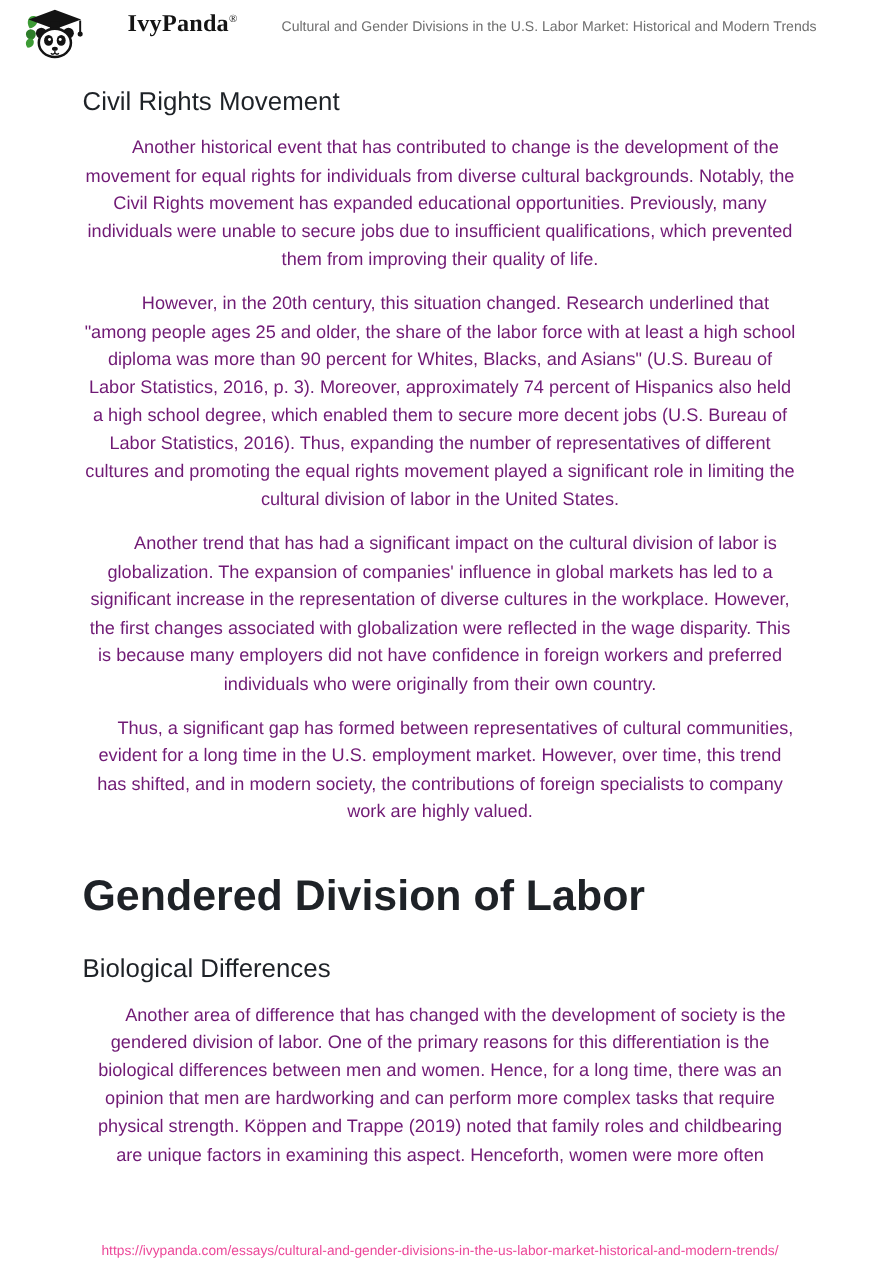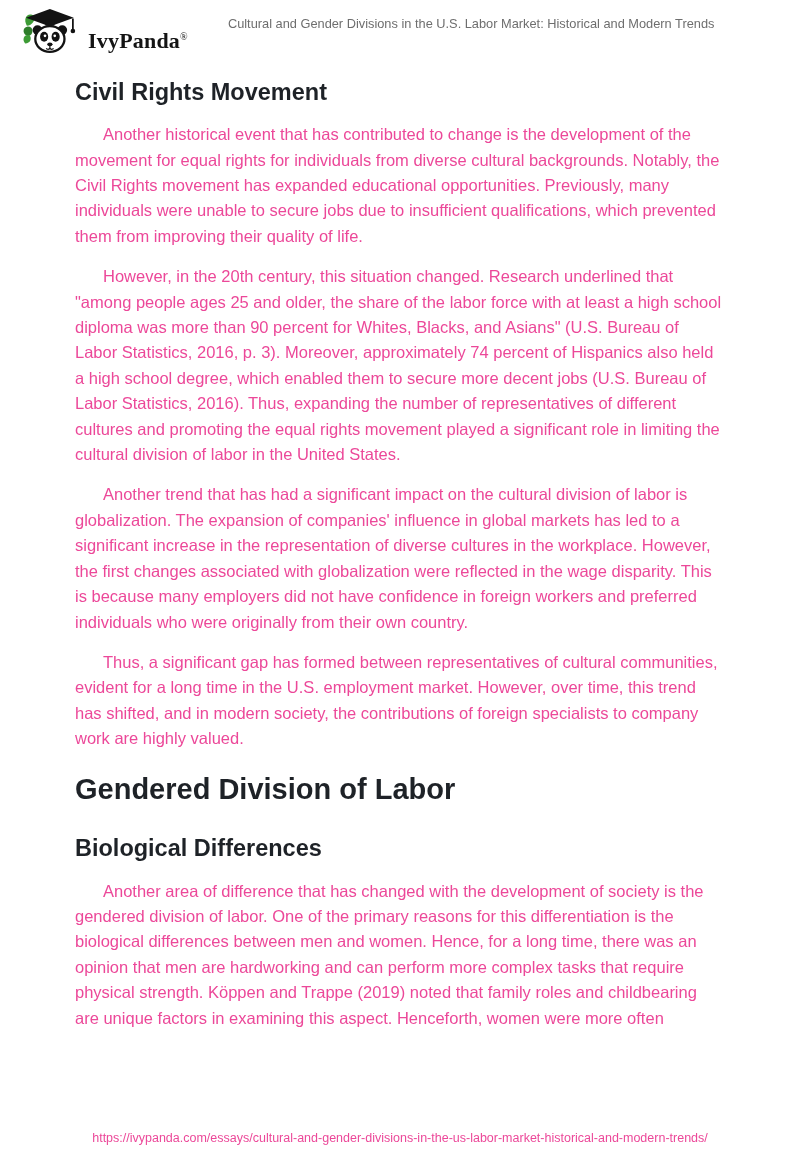--- a/index.html
+++ b/index.html
@@ -18,22 +18,23 @@
     flex-direction: column;
   }
   .header {
     display: flex;
     align-items: flex-start;
     padding: 8px 28px 0 18px;
     min-height: 56px;
   }
   .logo-wrap {
     display: flex;
-    align-items: flex-end;
+    align-items: flex-start;
     cursor: pointer;
+    gap: 28px;
   }
   .logo-icon { width: 62px; height: 46px; display: block; }
   .brand {
     font-family: "Liberation Serif", serif;
     font-weight: bold;
     font-size: 22px;
     color: #141414;
     margin-left: 8px;
     letter-spacing: 0.2px;
   }
@@ -44,41 +45,41 @@
     padding: 8px 0 0 40px;
     color: #6e6e6e;
     font-size: 12.8px;
     line-height: 1.3;
   }
   .content {
     flex: 1;
     padding: 8px 75px 0 75px;
   }
   .h1 {
-    font-size: 29px;
+    font-size: 39px;
     font-weight: bold;
     color: #1e2227;
-    margin: 20px 0 10px 0;
+    margin: 40px 0 10px 0;
     line-height: 1.2;
   }
   .h2 {
     font-size: 23.5px;
-    font-weight: bold;
+    font-weight: normal;
     color: #1e2227;
     margin: 28px 0 16px 0;
     line-height: 1.2;
   }
   .h2.first { margin-top: 14px; }
   .para {
     font-size: 16.5px;
     line-height: 25.4px;
-    color: #ec4899;
+    color: #701a75;
     text-indent: 28px;
     margin: 0 0 15px 0;
-    text-align: left;
+    text-align: center;
   }
   .footer {
     text-align: center;
     padding: 10px 0 14px 0;
   }
   .footer-url {
     color: #ec4899;
     font-size: 12.5px;
   }
 </style>

